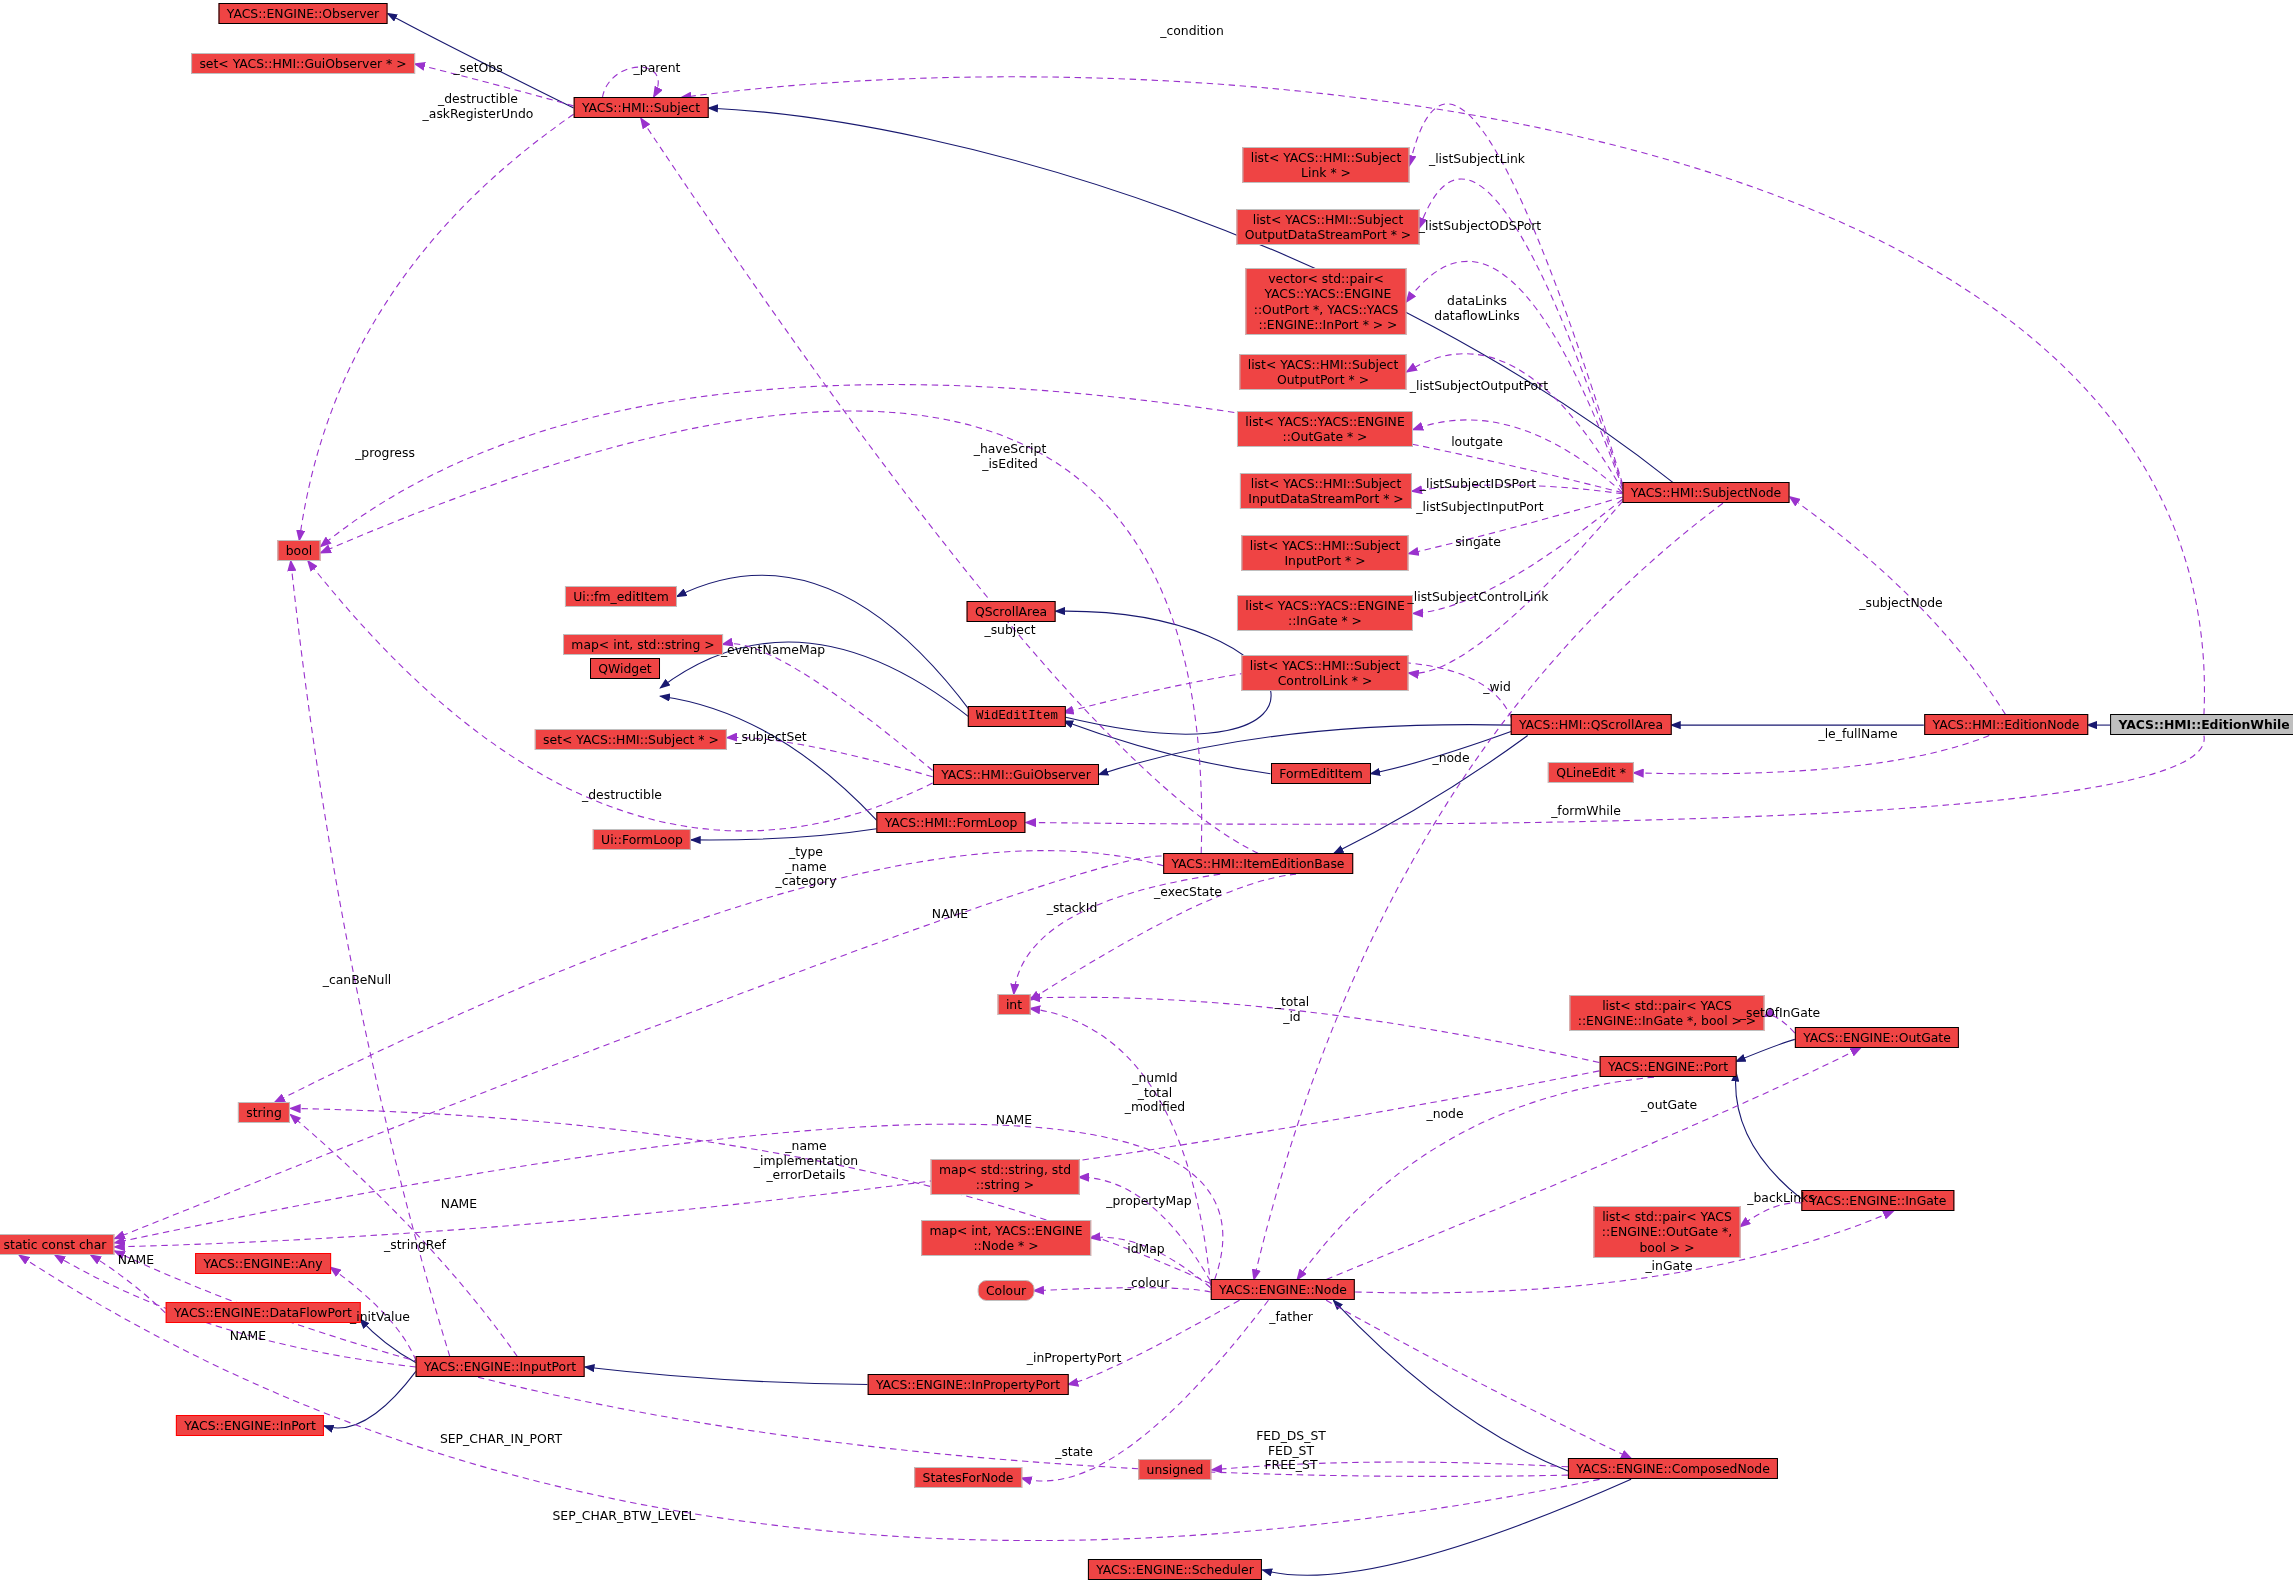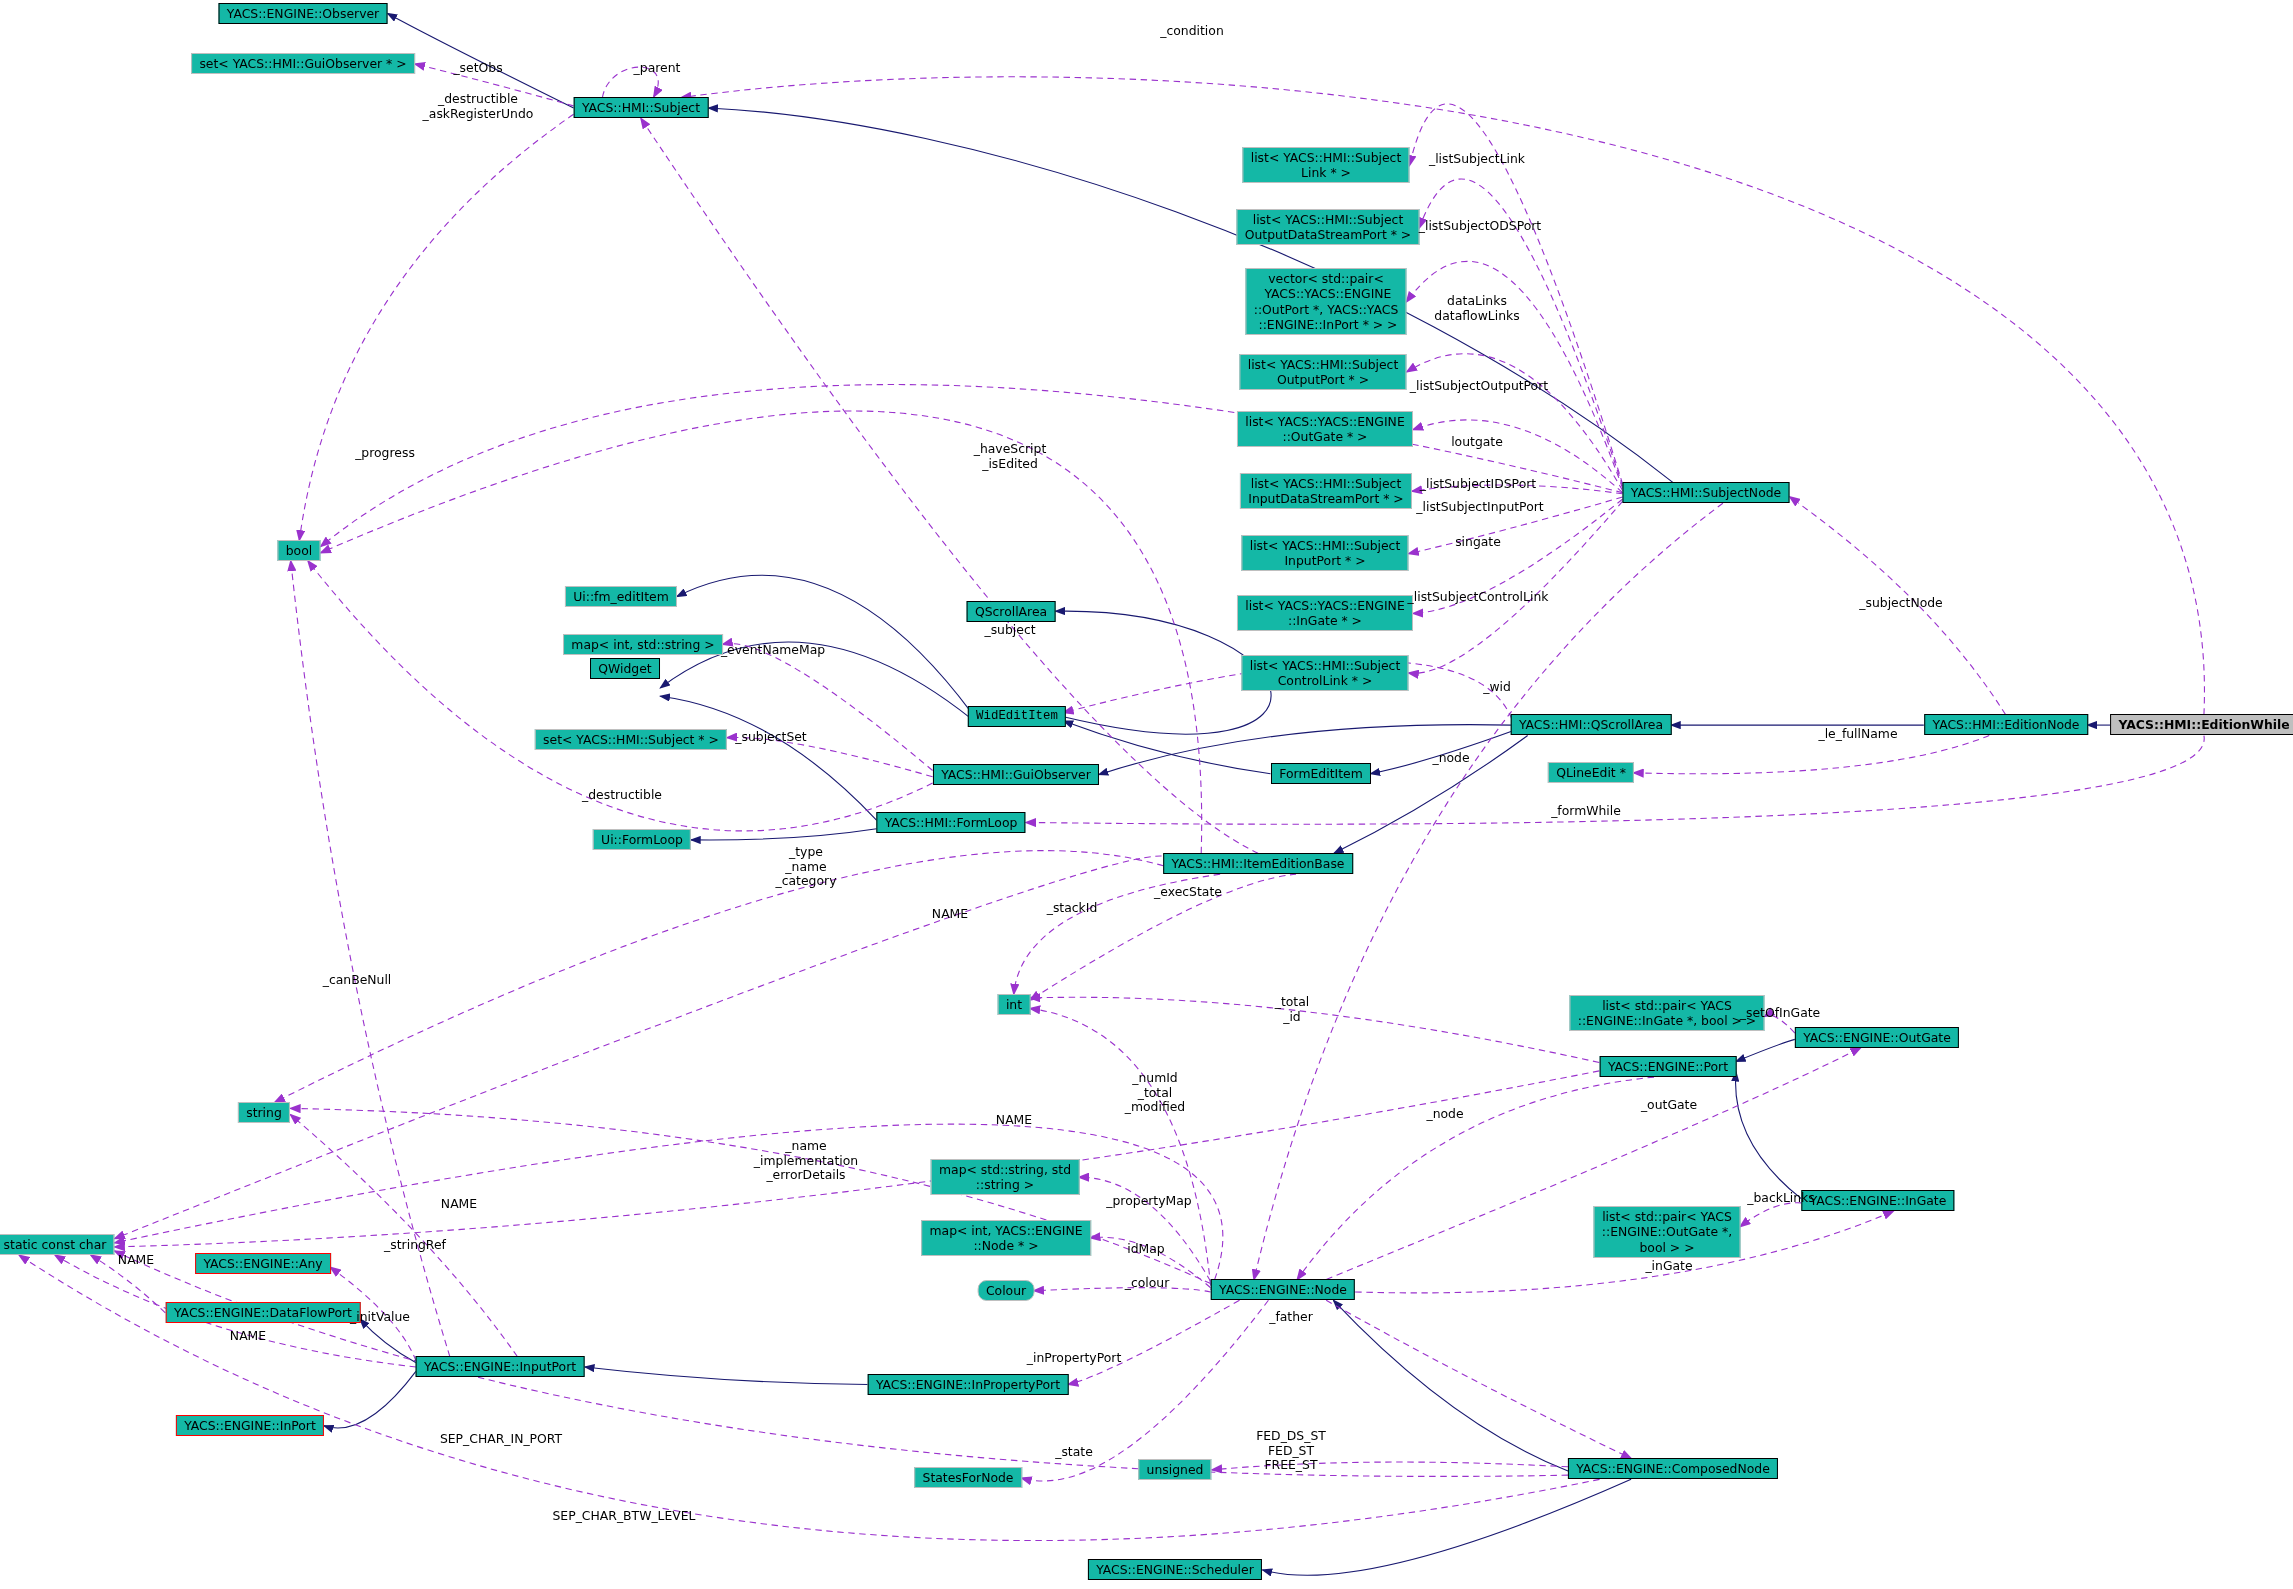--- a/index.html
+++ b/index.html
@@ -8,21 +8,21 @@
     width:2293px;height:1590px;
     background:#ffffff;
     font-family:"DejaVu Sans","Liberation Sans",sans-serif;
     overflow:hidden;
   }
   #edges{position:absolute;left:0;top:0;z-index:1;}
   .node{
     position:absolute;
     z-index:2;
     transform:translateX(-50%);
-    background:#14b8a6;
+    background:#ef4444;
     border:0.9px solid #000000;
     color:#000000;
     font-size:12.4px;
     line-height:1.24;
     padding:1.8px 7.3px;
     text-align:center;
     white-space:pre;
     box-sizing:border-box;
   }
   .node.tpl{border-color:#bfbfbf;}

